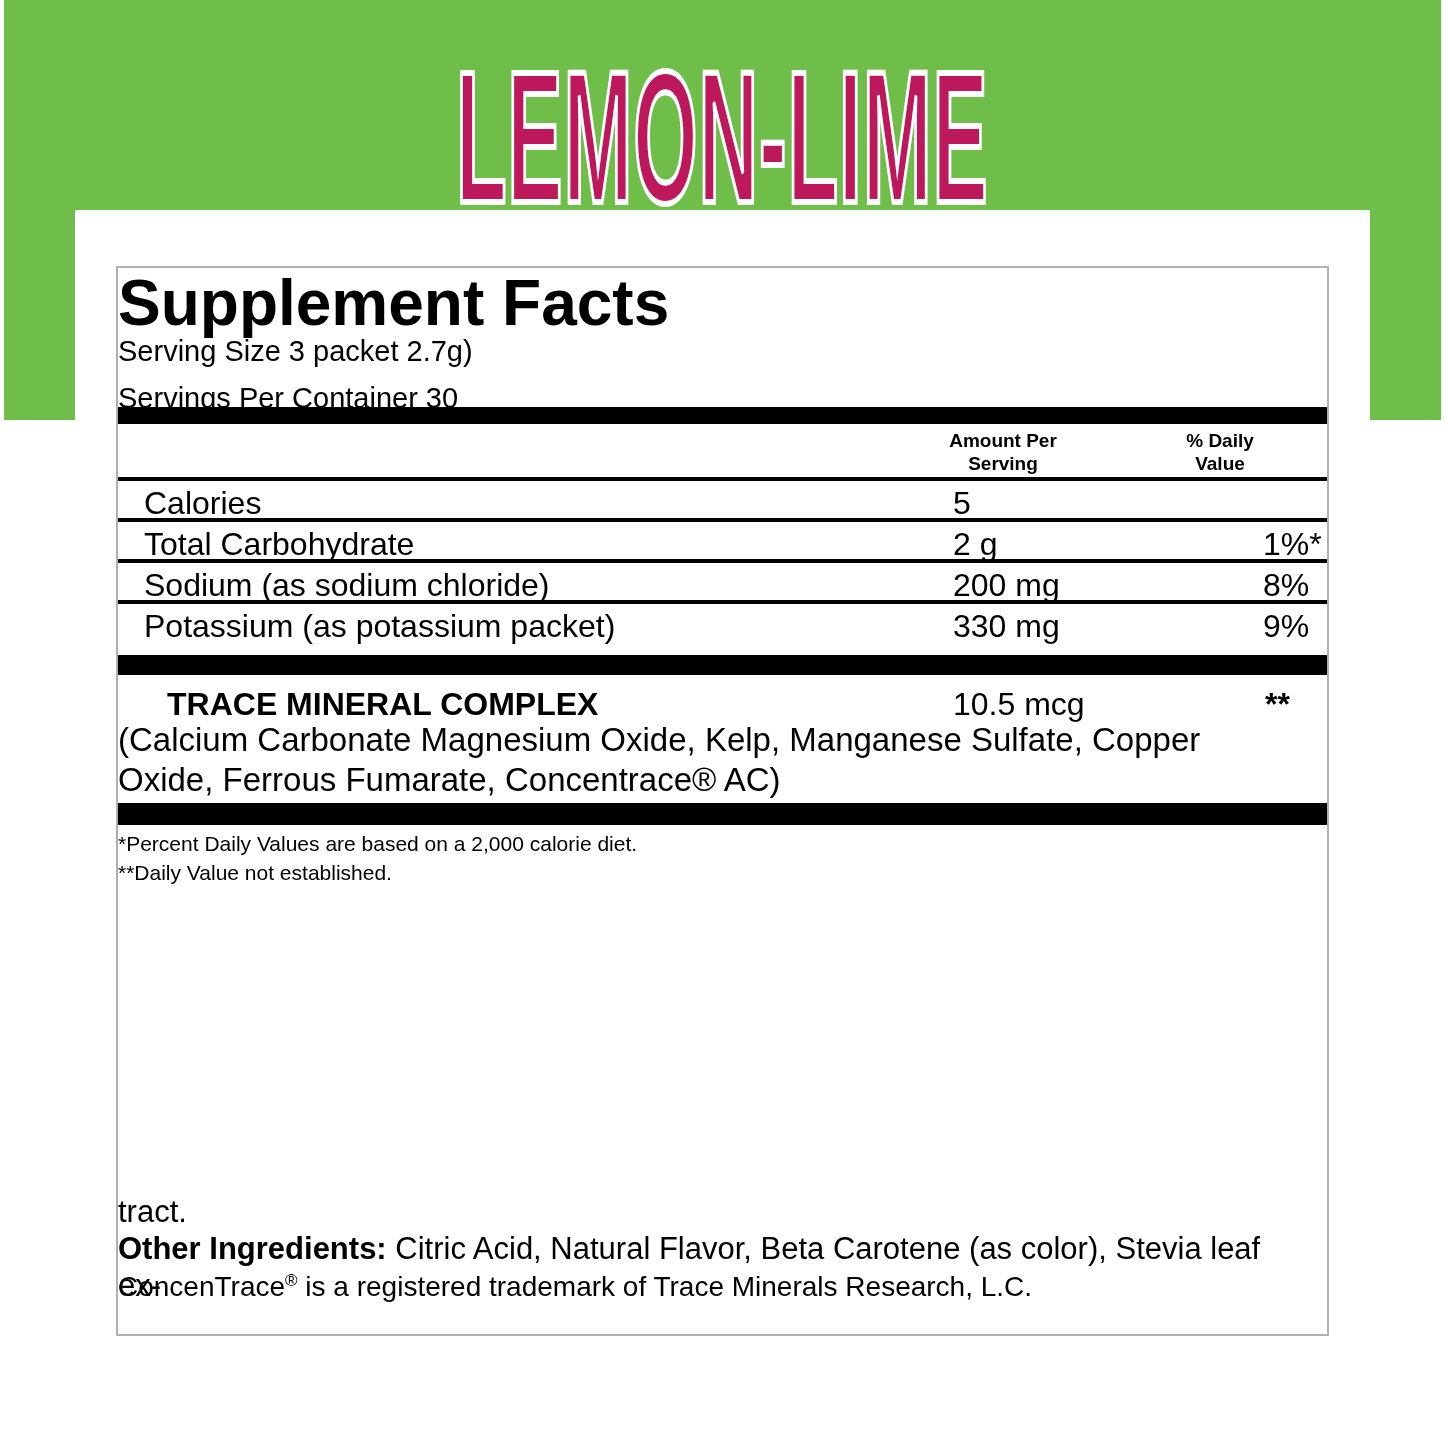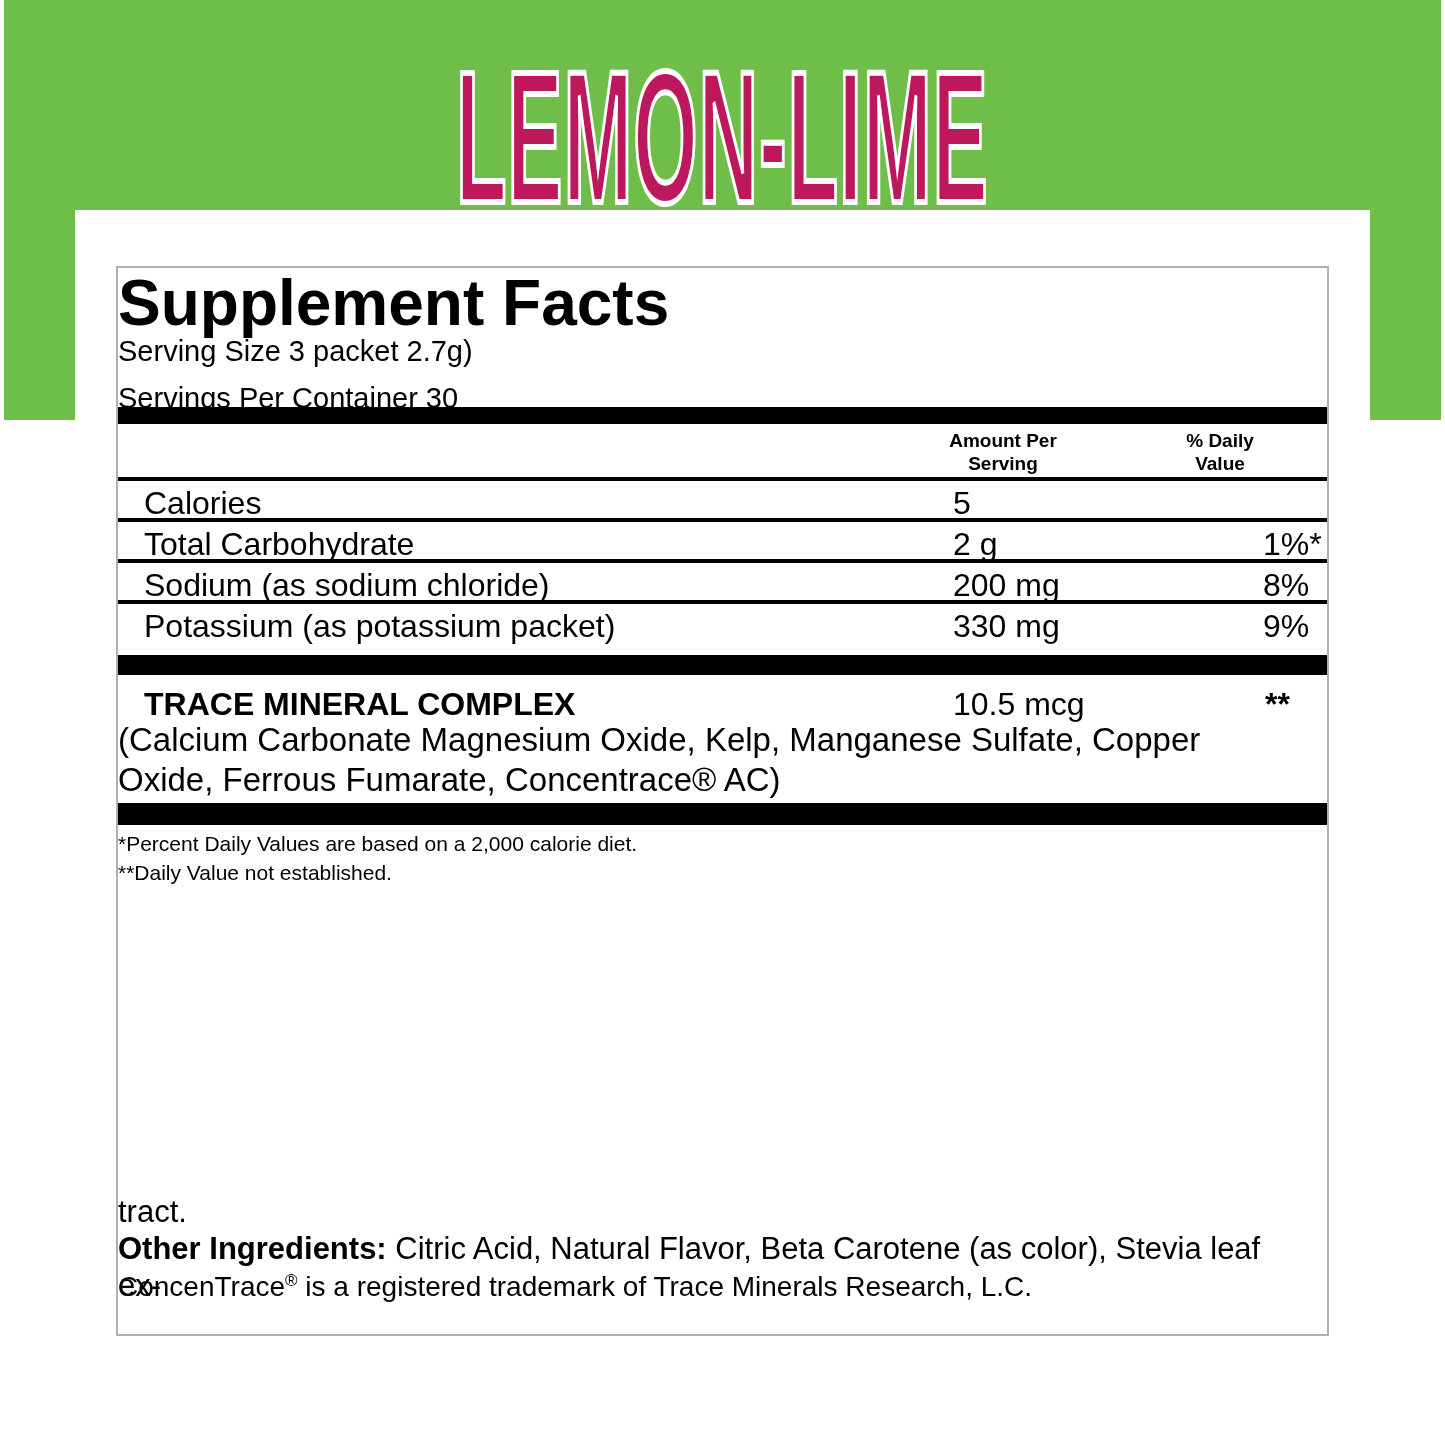--- a/index.html
+++ b/index.html
@@ -54,21 +54,21 @@
   }
   .nrow.rule{border-bottom:4px solid var(--ink);}
   .nrow.last{height:50px;}
   .nrow .amt{text-align:left;}
   .nrow .dv{text-align:right;}
 
   .complex-row{
     top:417px;display:grid;grid-template-columns:809px 310px 1fr;
     padding:2px 37px 0 26px;font-size:32px;line-height:34px;
   }
-  .complex-row .name{font-weight:bold;}
+  .complex-row .name{font-weight:bold;margin-left:23px;}
   .complex-row .dv{text-align:right;font-weight:bold;}
   .complex-ing{top:452px;left:46px;width:1150px;font-size:33px;line-height:40px;}
 
   .footnotes{top:561px;left:27px;font-size:21px;line-height:29px;white-space:nowrap;}
 
   .other-ing{top:925px;left:27px;width:1172px;font-size:31px;line-height:37px;}
   .other-ing b{font-weight:bold;}
   .trademark{top:1003px;left:27px;font-size:28px;line-height:32px;white-space:nowrap;}
   .trademark sup{font-size:17px;vertical-align:super;line-height:0;}
 </style>

